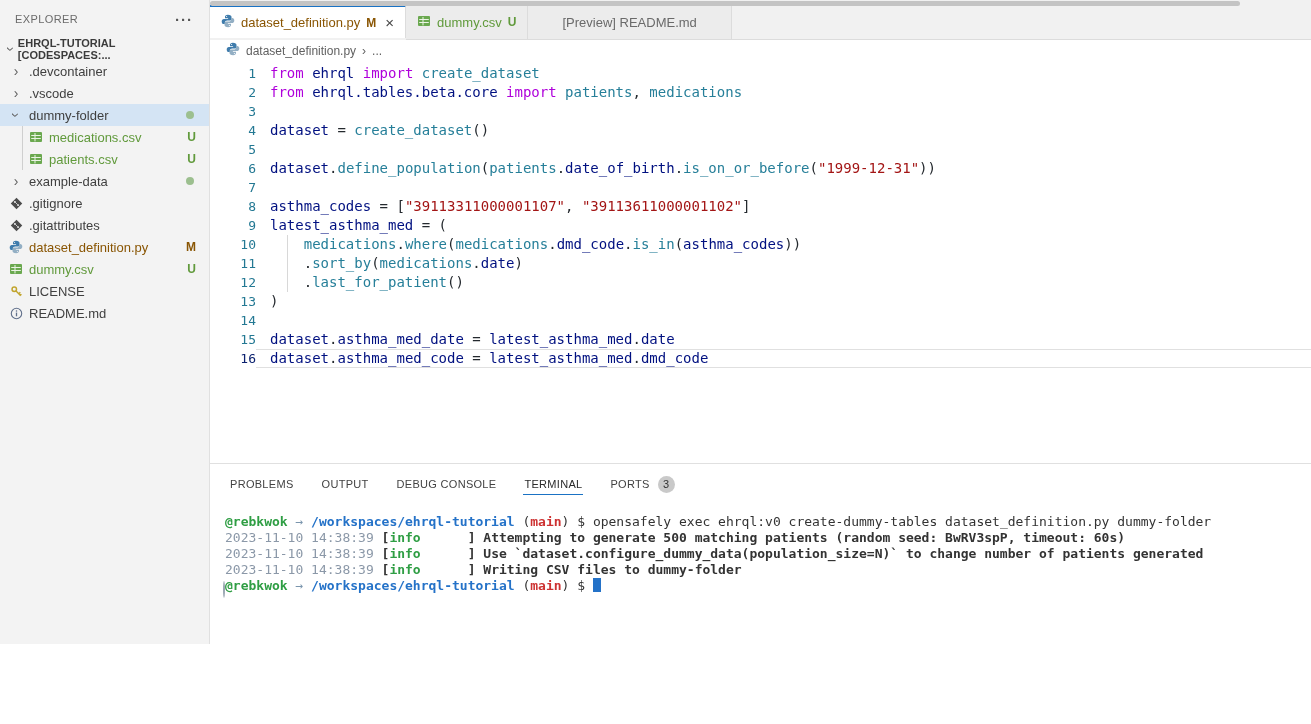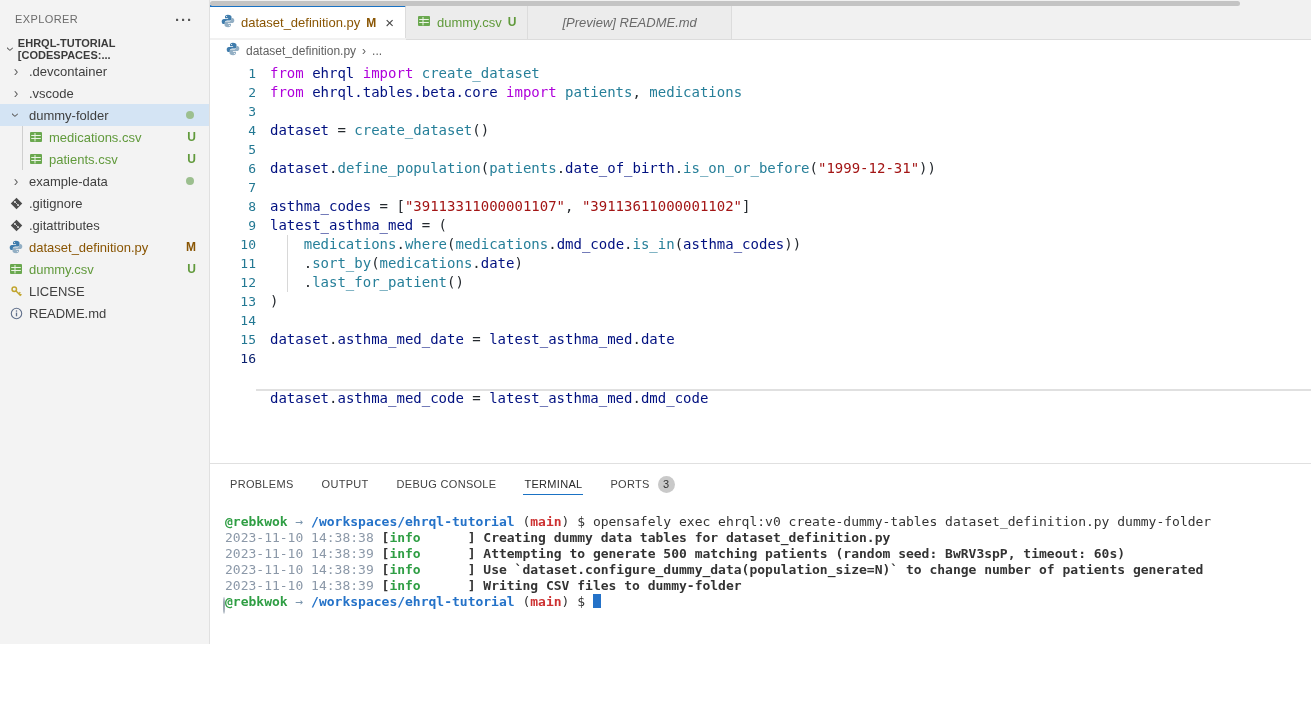--- a/index.html
+++ b/index.html
@@ -32,40 +32,40 @@
 
   
   .main { position:absolute; left:210px; top:0; right:0; height:724px; background:#fff; }
   .tabbar { position:relative; height:40px; background:#f1f1f1; }
   .tab-thumb { position:absolute; top:1px; left:0; width:1030px; height:5px;
                background:#c4c4c4; border-radius:3px; z-index:2; }
   .tabs { position:absolute; left:0; right:0; top:5px; display:flex; height:35px; }
   .tab { display:flex; align-items:center; gap:6px; padding:0 11px; font-size:13px;
          background:#ececec; border-right:1px solid #dcdcdc; border-bottom:1px solid #dcdcdc;
          box-sizing:border-box; height:35px; cursor:pointer; }
-  .tab.wide { padding:0 34px;font-style:italic; }
+  .tab.wide { padding:0 34px; }
   .tab.active { background:#fff; border-top:2px solid #1a72c4; border-bottom:none; height:33px; }
   .tab .tclose { font-size:15px; color:#474747; margin-left:3px; }
   .tab .tbdg { font-size:12px; font-weight:600; }
   .tabfill { flex:1; border-bottom:1px solid #dcdcdc; }
 
   .breadcrumb { position:absolute; top:40px; left:0; right:0; height:21px; display:flex;
                 align-items:center; gap:6px; padding-left:16px; font-size:12px; color:#616161; }
   .breadcrumb .bc-sep { color:#616161; }
 
   
   .editor { position:absolute; top:61px; left:0; right:0; height:402px; overflow:hidden;
             padding-top:3px; background:#fff; }
   .eline { display:flex; height:19px; line-height:19px;
            font-family:"DejaVu Sans Mono", monospace; font-size:14px; }
   .ln { flex:0 0 46px; text-align:right; color:#237893; font-size:13px; }
   .lc { flex:1; padding-left:14px; white-space:pre; position:relative; color:#24292e; }
   .eline.cur .ln { color:#0b216f; }
   .eline.cur .lc { border-top:1px solid #e0e0e0; border-bottom:1px solid #e0e0e0;
-                   box-sizing:border-box; line-height:17px;margin-top:40px; }
+                   box-sizing:border-box; line-height:17px; }
   .iguide { position:absolute; left:31px; top:0; bottom:0; border-left:1px solid #d8d8d8; }
   .tk-kw { color:#af00db; }
   .tk-m  { color:#001080; }
   .tk-f  { color:#267f99; }
   .tk-s  { color:#a31515; }
   .tk-p  { color:#24292e; }
 
   
   .panel { position:absolute; left:0; right:0; top:463px; bottom:0; background:#fff;
            border-top:1px solid #e0e0e0; }
@@ -340,21 +340,20 @@
           <span class="ptab active">
             <span>TERMINAL</span>
           </span>
           <span class="ptab">
             <span>PORTS</span>
             <span class="pbadge">3</span>
           </span>
         </div>
       <div class="term" id="term">
           <div class="tline"><span class="tg"><span class="dot filled"></span></span><span><span class="t-user">@rebkwok</span><span class="t-arrow"> → </span><span class="t-path">/workspaces/ehrql-tutorial</span><span class="t-pn"> (</span><span class="t-branch">main</span><span class="t-pn">) $ </span><span class="t-cmd">opensafely exec ehrql:v0 create-dummy-tables dataset_definition.py dummy-folder</span></span></div>
-          <div class="tline"><span class="tg"></span><span><span class="t-ts">2023-11-10 14:38:38 </span><span class="t-pb">[</span><span class="t-info">info</span><span class="t-pb">      ] </span><span class="t-msg">Creating dummy data tables for dataset_definition.py</span></span></div>
           <div class="tline"><span class="tg"></span><span><span class="t-ts">2023-11-10 14:38:39 </span><span class="t-pb">[</span><span class="t-info">info</span><span class="t-pb">      ] </span><span class="t-msg">Attempting to generate 500 matching patients (random seed: BwRV3spP, timeout: 60s)</span></span></div>
           <div class="tline"><span class="tg"></span><span><span class="t-ts">2023-11-10 14:38:39 </span><span class="t-pb">[</span><span class="t-info">info</span><span class="t-pb">      ] </span><span class="t-msg">Use `dataset.configure_dummy_data(population_size=N)` to change number of patients generated</span></span></div>
           <div class="tline"><span class="tg"></span><span><span class="t-ts">2023-11-10 14:38:39 </span><span class="t-pb">[</span><span class="t-info">info</span><span class="t-pb">      ] </span><span class="t-msg">Writing CSV files to dummy-folder</span></span></div>
           <div class="tline"><span class="tg"><span class="dot open"></span></span><span><span class="t-user">@rebkwok</span><span class="t-arrow"> → </span><span class="t-path">/workspaces/ehrql-tutorial</span><span class="t-pn"> (</span><span class="t-branch">main</span><span class="t-pn">) $ </span><span class="t-cursor"></span></span></div>
         </div>
     </div>
   </main>
 </div>
 
 </body></html>

